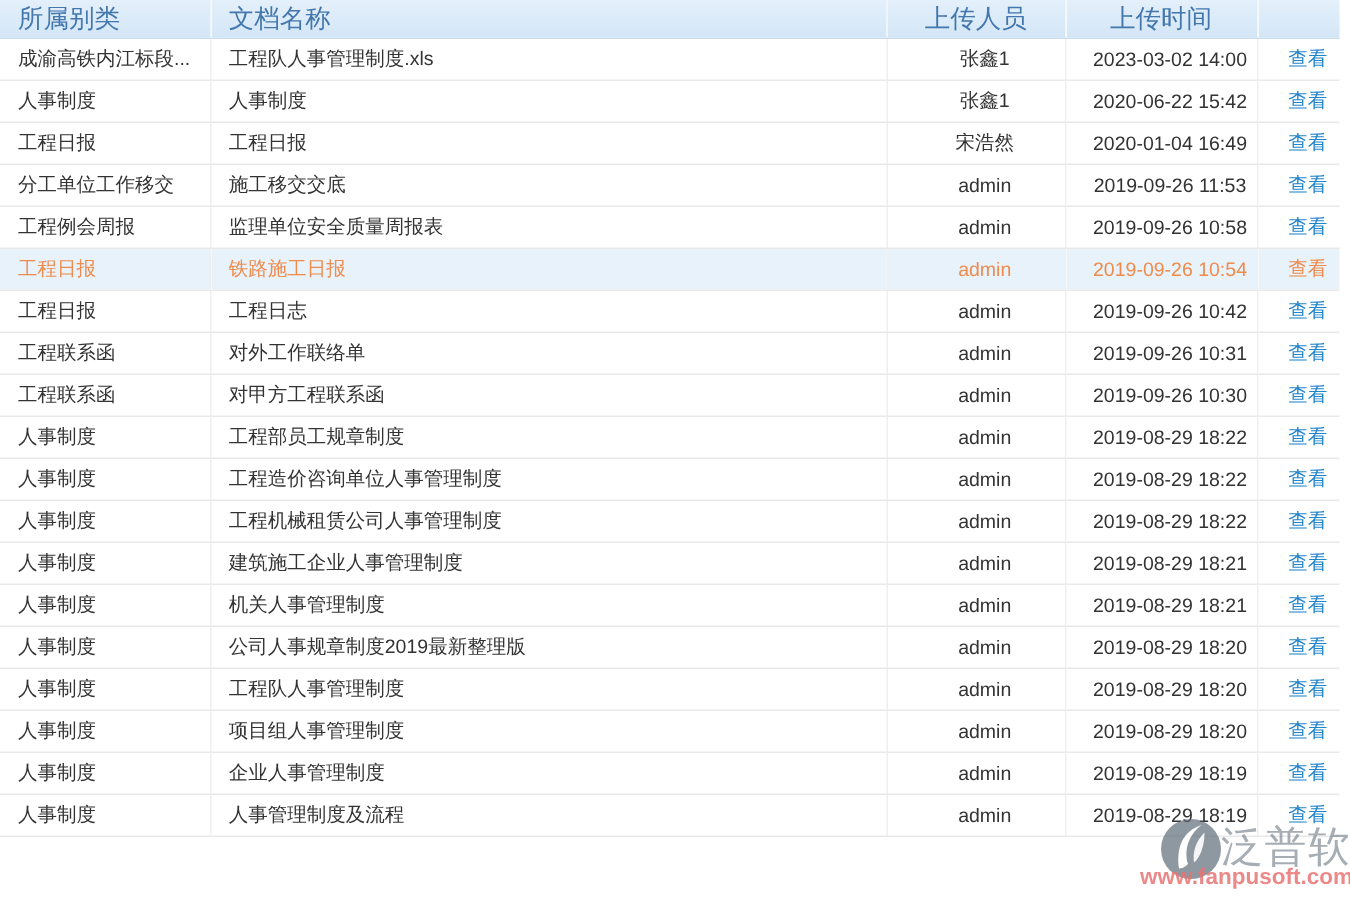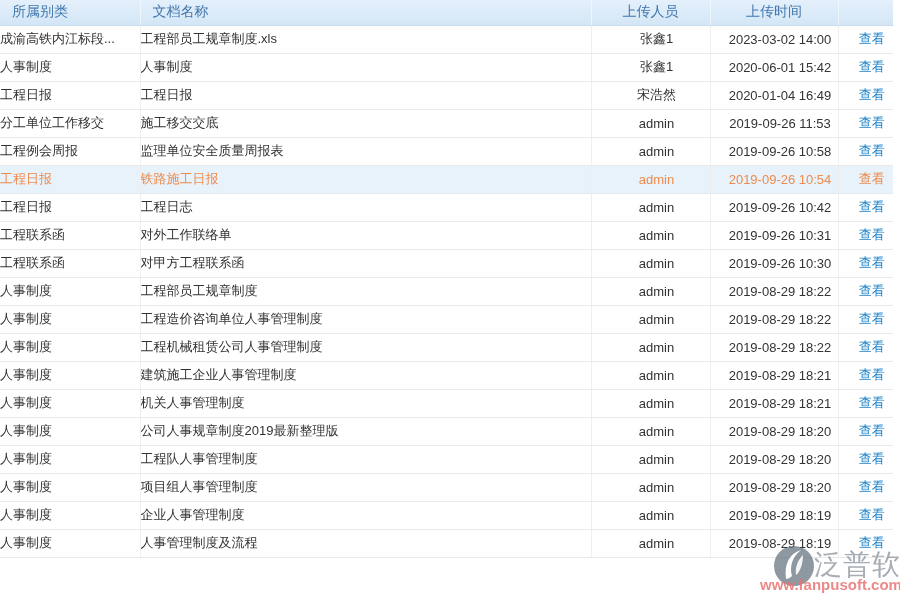--- a/index.html
+++ b/index.html
@@ -23,42 +23,42 @@
   col.c-category { width: 140px; }
   col.c-docname  { width: 451px; }
   col.c-uploader { width: 119px; }
   col.c-time     { width: 128px; }
   col.c-action   { width: 55px;  }
 
   thead th {
     height: 25px;
     background: linear-gradient(#e4f0fb, #d3e6f6);
     color: #4377ad;
-    font-size: 14px;
+    font-size: 17px;
     font-weight: normal;
     border-right: 1px solid #eef5fb;
     border-bottom: 1px solid #c9dcee;
     padding: 0;
     white-space: nowrap; overflow: hidden;
   }
   thead th.left  { text-align: left; padding-left: 12px; }
   thead th.center{ text-align: center; }
   thead th:last-child { border-right: none; }
 
   tbody td {
     height: 28px;
     font-size: 13px;
     color: #333333;
     border-bottom: 1px solid #e9e9e9;
     border-right: 1px solid #efefef;
     padding: 0;
     white-space: nowrap; overflow: hidden;
     background: #ffffff;
   }
-  tbody td.left   { text-align: left; }
+  tbody td.left   { text-align: left; padding-left: 12px; }
   tbody td.center { text-align: center; padding-left: 12px; }
   tbody td:last-child { border-right: none; }
 
   tr.highlight td {
     background: #e7f2fb;
     color: #ef8b4d;
   }
   a.view-link {
     color: #2285cb;
     font-size: 13px;
@@ -108,30 +108,30 @@
           <th class="left">所属别类</th>
           <th class="left">文档名称</th>
           <th class="center">上传人员</th>
           <th class="center">上传时间</th>
           <th class="center"></th>
         </tr>
     </thead>
     <tbody id="table-body">
         <tr>
           <td class="left">成渝高铁内江标段...</td>
-          <td class="left">工程部员工规章制度.xls</td>
+          <td class="left">工程队人事管理制度.xls</td>
           <td class="center">张鑫1</td>
           <td class="center">2023-03-02 14:00</td>
           <td class="center"><a class="view-link">查看</a></td>
         </tr>
         <tr>
           <td class="left">人事制度</td>
           <td class="left">人事制度</td>
           <td class="center">张鑫1</td>
-          <td class="center">2020-06-01 15:42</td>
+          <td class="center">2020-06-22 15:42</td>
           <td class="center"><a class="view-link">查看</a></td>
         </tr>
         <tr>
           <td class="left">工程日报</td>
           <td class="left">工程日报</td>
           <td class="center">宋浩然</td>
           <td class="center">2020-01-04 16:49</td>
           <td class="center"><a class="view-link">查看</a></td>
         </tr>
         <tr>

